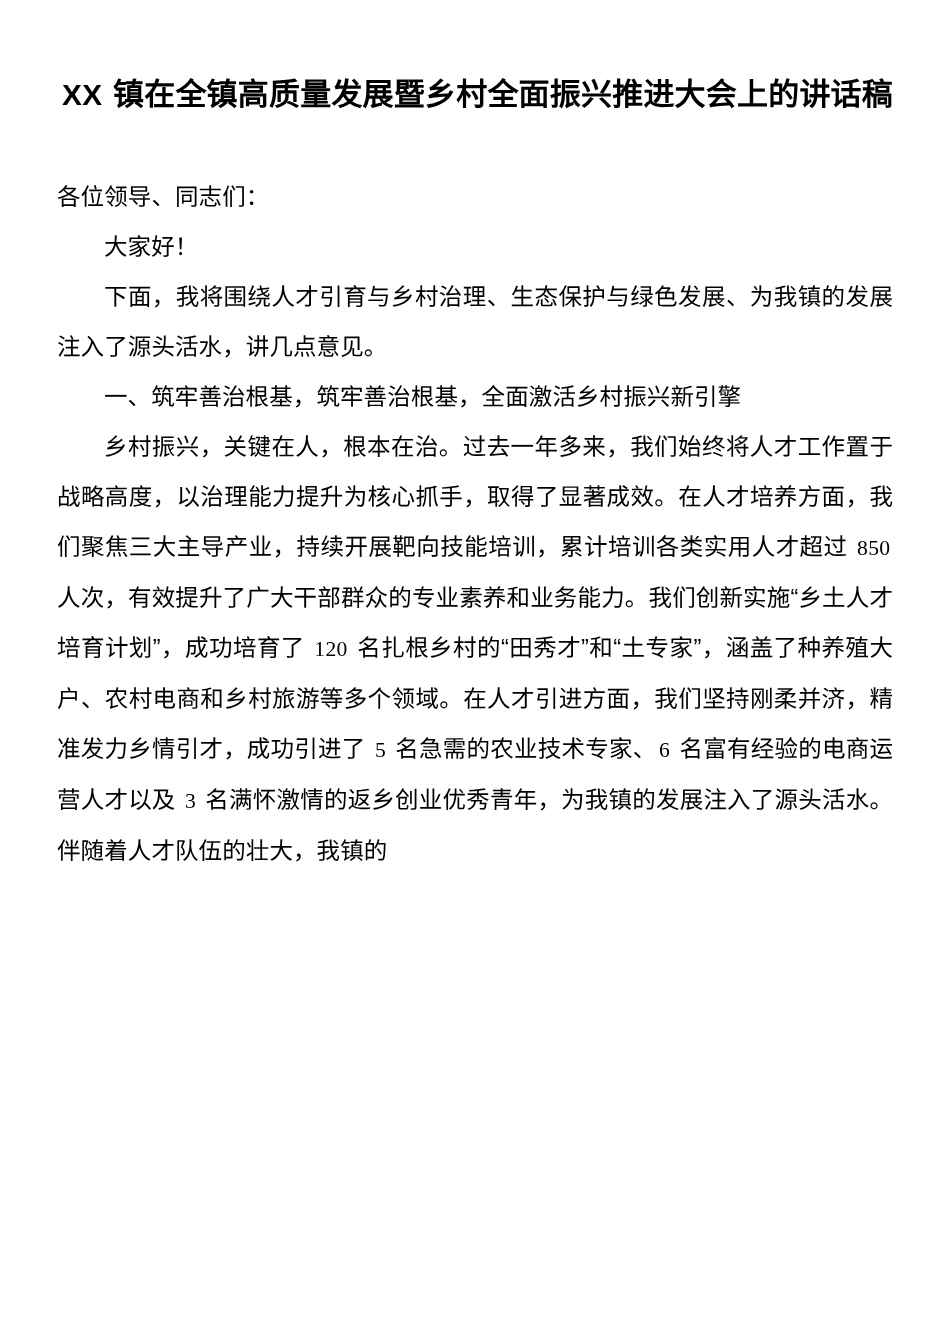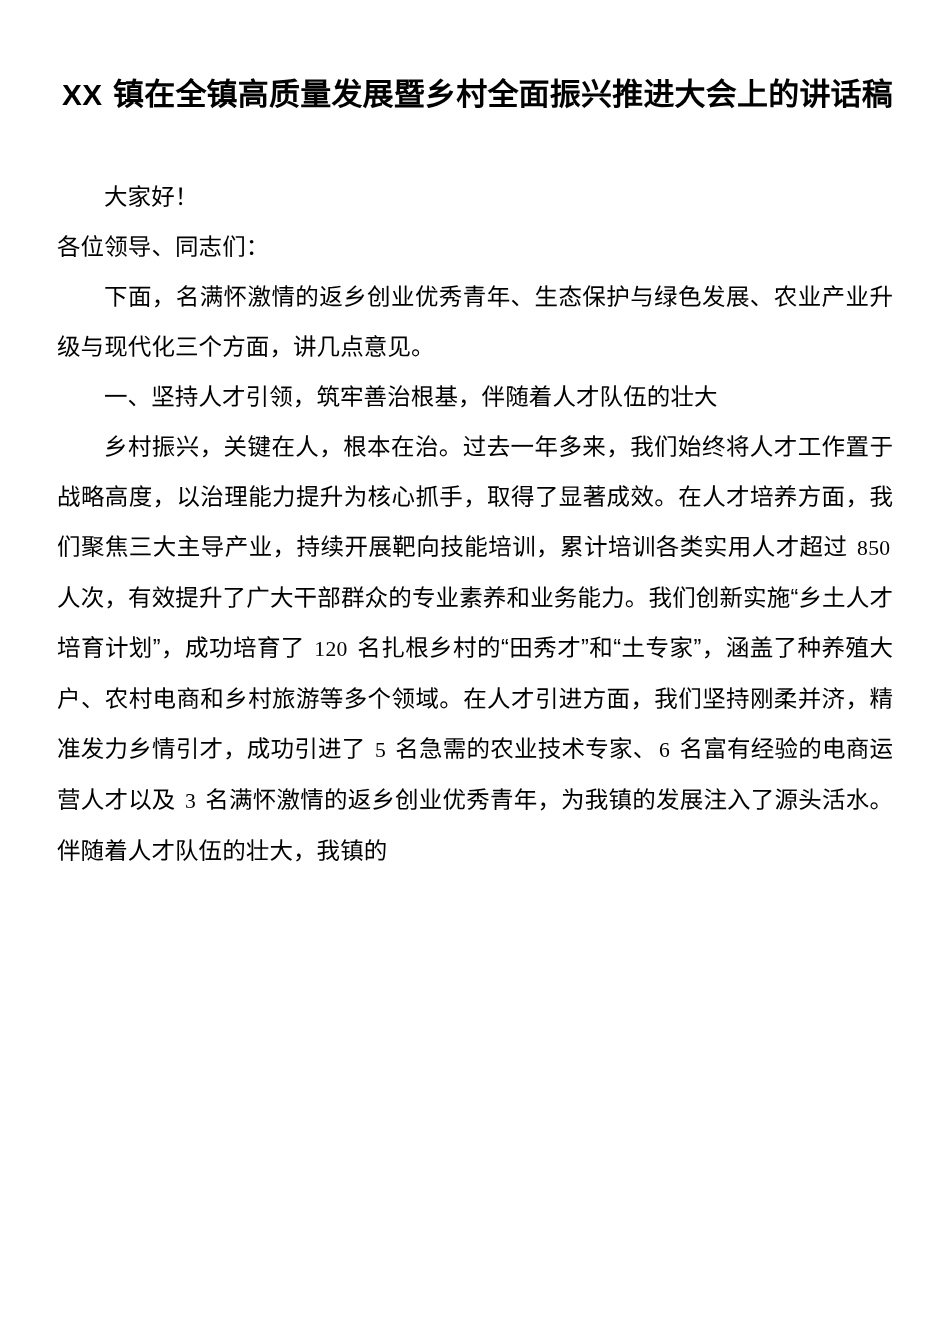--- a/index.html
+++ b/index.html
@@ -84,25 +84,25 @@
 </head>
 <body>
 
 <div class="page">
   <div class="doc-body">
 
     <h1 class="doc-title"><span class="lat">XX</span> 镇在全镇高质量发展暨乡村全面振兴推进大会上的讲话稿</h1>
 
     <div class="gap-salutation"></div>
 
+    <p class="para">各位领导、同志们：</p>
+
     <p class="para indent">大家好！</p>
 
-    <p class="para">各位领导、同志们：</p>
 
+    <p class="para indent">下面，我将围绕人才引育与乡村治理、生态保护与绿色发展、为我镇的发展注入了源头活水，讲几点意见。</p>
 
-    <p class="para indent">下面，名满怀激情的返乡创业优秀青年、生态保护与绿色发展、农业产业升级与现代化三个方面，讲几点意见。</p>
-
-    <p class="para heading">一、坚持人才引领，筑牢善治根基，伴随着人才队伍的壮大</p>
+    <p class="para heading">一、筑牢善治根基，筑牢善治根基，全面激活乡村振兴新引擎</p>
 
     <p class="para indent">乡村振兴，关键在人，根本在治。过去一年多来，我们始终将人才工作置于战略高度，以治理能力提升为核心抓手，取得了显著成效。在人才培养方面，我们聚焦三大主导产业，持续开展靶向技能培训，累计培训各类实用人才超过 <span class="lat">850</span> 人次，有效提升了广大干部群众的专业素养和业务能力。我们创新实施“乡土人才培育计划”，成功培育了 <span class="lat">120</span> 名扎根乡村的“田秀才”和“土专家”，涵盖了种养殖大户、农村电商和乡村旅游等多个领域。在人才引进方面，我们坚持刚柔并济，精准发力乡情引才，成功引进了 <span class="lat">5</span> 名急需的农业技术专家、<span class="lat">6</span> 名富有经验的电商运营人才以及 <span class="lat">3</span> 名满怀激情的返乡创业优秀青年，为我镇的发展注入了源头活水。伴随着人才队伍的壮大，我镇的</p>
 
   </div>
 </div>
 
 </body></html>

